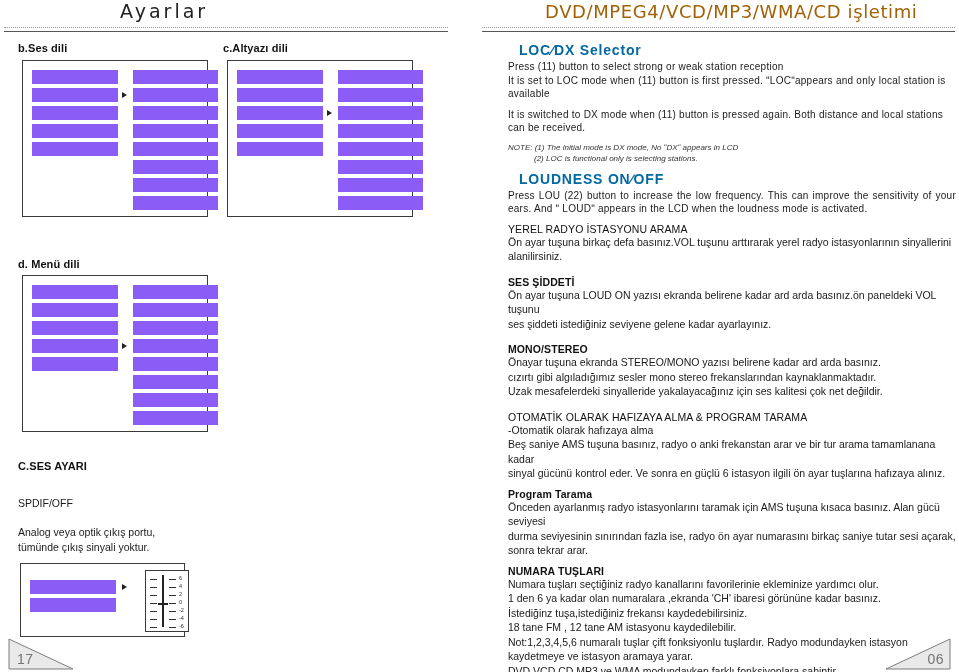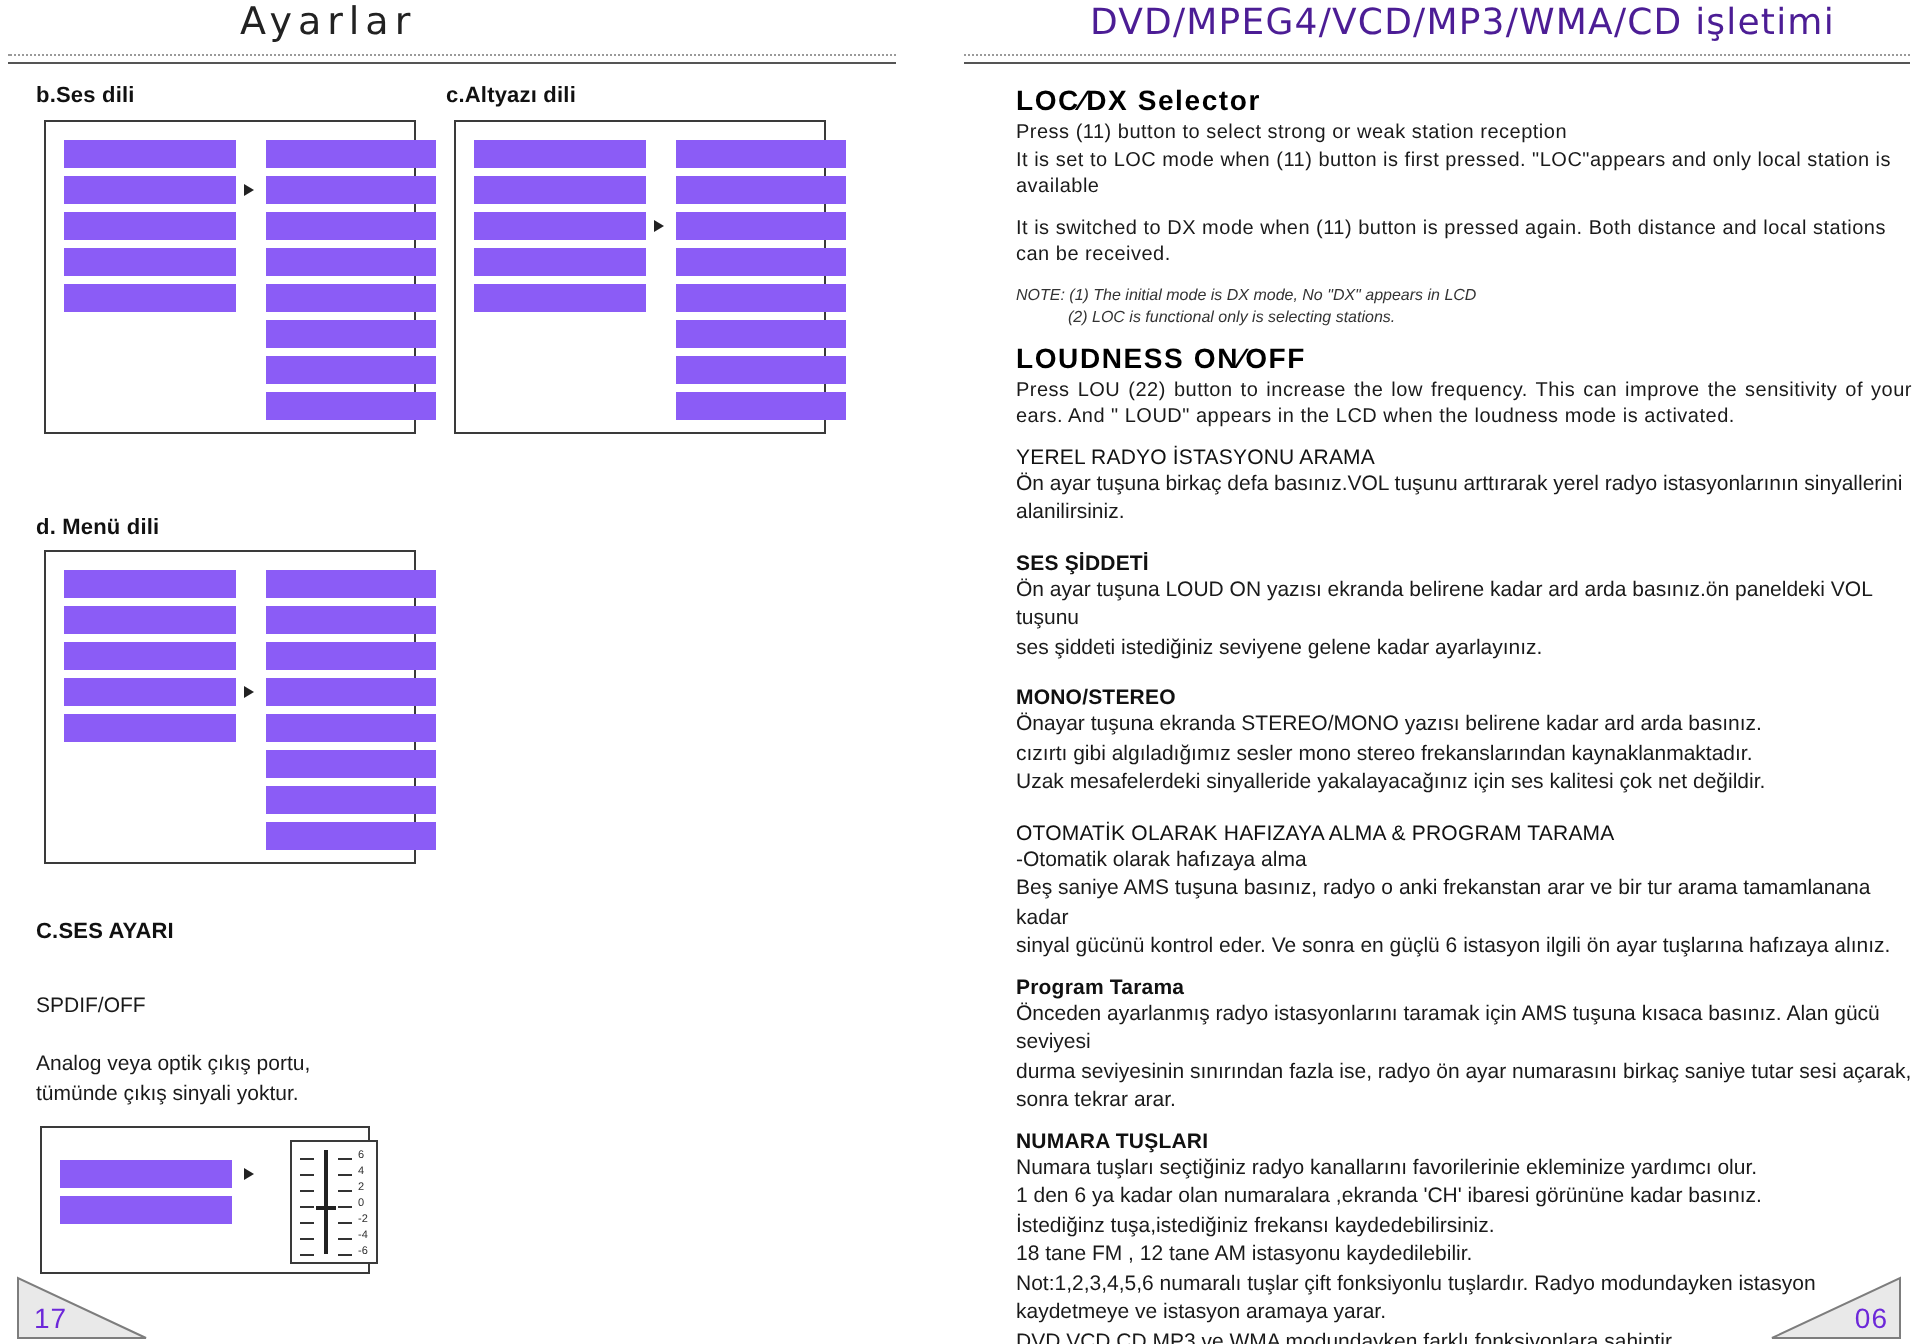--- a/index.html
+++ b/index.html
@@ -31,21 +31,21 @@
     letter-spacing: 3px;
     color: #222;
     font-family: "DejaVu Sans", sans-serif;
   }
   .hdr-right-title {
     position: absolute;
     left: 545px; top: 1px;
     font-size: 18px;
     font-weight: 400;
     letter-spacing: 0.6px;
-    color: #4c1d95;
+    color: #a16207;
     font-family: "DejaVu Sans", sans-serif;
   }
   .hdr-rule {
     position: absolute;
     height: 0;
     border-top: 1px dotted #9a9a9a;
     top: 27px;
   }
   .hdr-rule.left  { left: 4px;   width: 444px; }
   .hdr-rule.right { left: 482px; width: 473px; }
@@ -182,22 +182,22 @@
   .right-col {
     position: absolute;
     left: 508px; top: 42px;
     width: 448px;
   }
   .r-h1 {
     font-family: "Liberation Sans", sans-serif;
     font-size: 14px;
     font-weight: bold;
     letter-spacing: 0.8px;
-    color: #000000;
-    margin: 0 0 2px 0;
+    color: #0369a1;
+    margin: 0 0 2px 11px;
   }
   .r-en {
     font-family: "Liberation Sans", sans-serif;
     font-size: 10px;
     line-height: 13.5px;
     color: #1a1a1a;
     letter-spacing: 0.25px;
     margin: 0;
   }
   .r-note {
@@ -235,21 +235,21 @@
     width: 66px;
     height: 32px;
   }
   .foot-tri.left  { left: 8px; }
   .foot-tri.right { right: 8px; }
   .foot-tri svg { display: block; }
   .foot-num {
     position: absolute;
     font-family: "Liberation Sans", sans-serif;
     font-size: 14px;
-    color: #6d28d9;
+    color: #737373;
     letter-spacing: 0.5px;
   }
   .foot-tri.left  .foot-num { left: 9px;  bottom: 3px; }
   .foot-tri.right .foot-num { right: 7px; bottom: 3px; }
 </style>
 </head>
 <body>
 
 <div class="header">
   <div class="hdr-left-title">Ayarlar</div>

